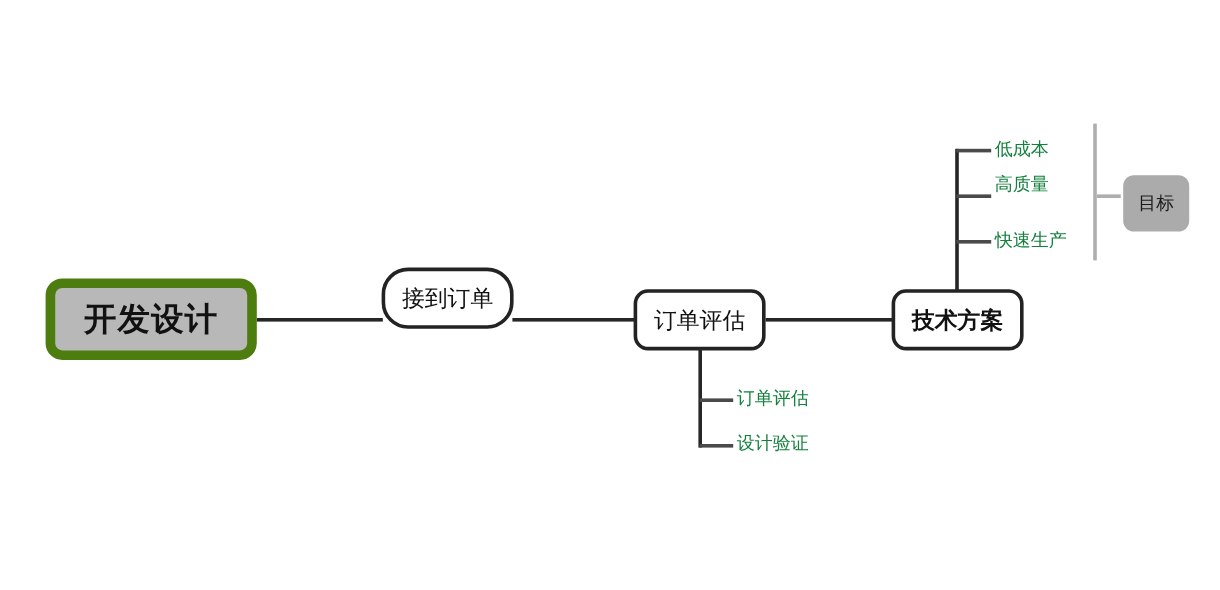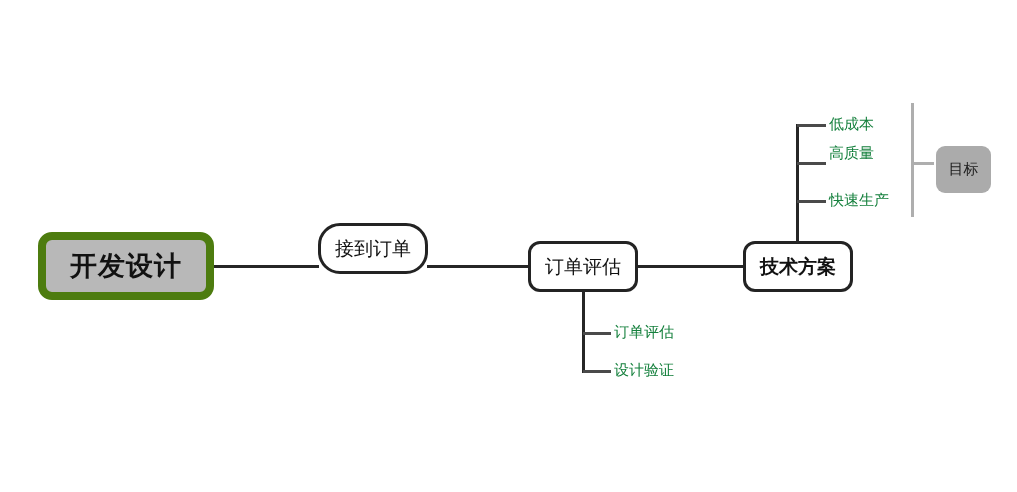--- a/index.html
+++ b/index.html
@@ -143,21 +143,21 @@
   <div class="node node-l1 node-tech">
     <span>技术方案</span>
   </div>
 
   <div class="vline stem-down"></div>
 
   <div class="stub" style="left:583px; top:332px; width:28px;"></div>
   <div class="leaf" style="left:614px; top:325px;">订单评估</div>
 
   <div class="stub" style="left:583px; top:370px; width:28px;"></div>
-  <div class="leaf" style="left:614px; top:363px;">设计验证</div>
+  <div class="leaf" style="left:614px; top:363px;font-family:Liberation Mono, monospace;">设计验证</div>
 
   <div class="vline stem-up"></div>
 
   <div class="stub" style="left:797px; top:124px; width:29px;"></div>
   <div class="leaf" style="left:829px; top:117px;">低成本</div>
 
   <div class="stub" style="left:797px; top:162px; width:29px;"></div>
   <div class="leaf" style="left:829px; top:146px;">高质量</div>
 
   <div class="stub" style="left:797px; top:200px; width:29px;"></div>

